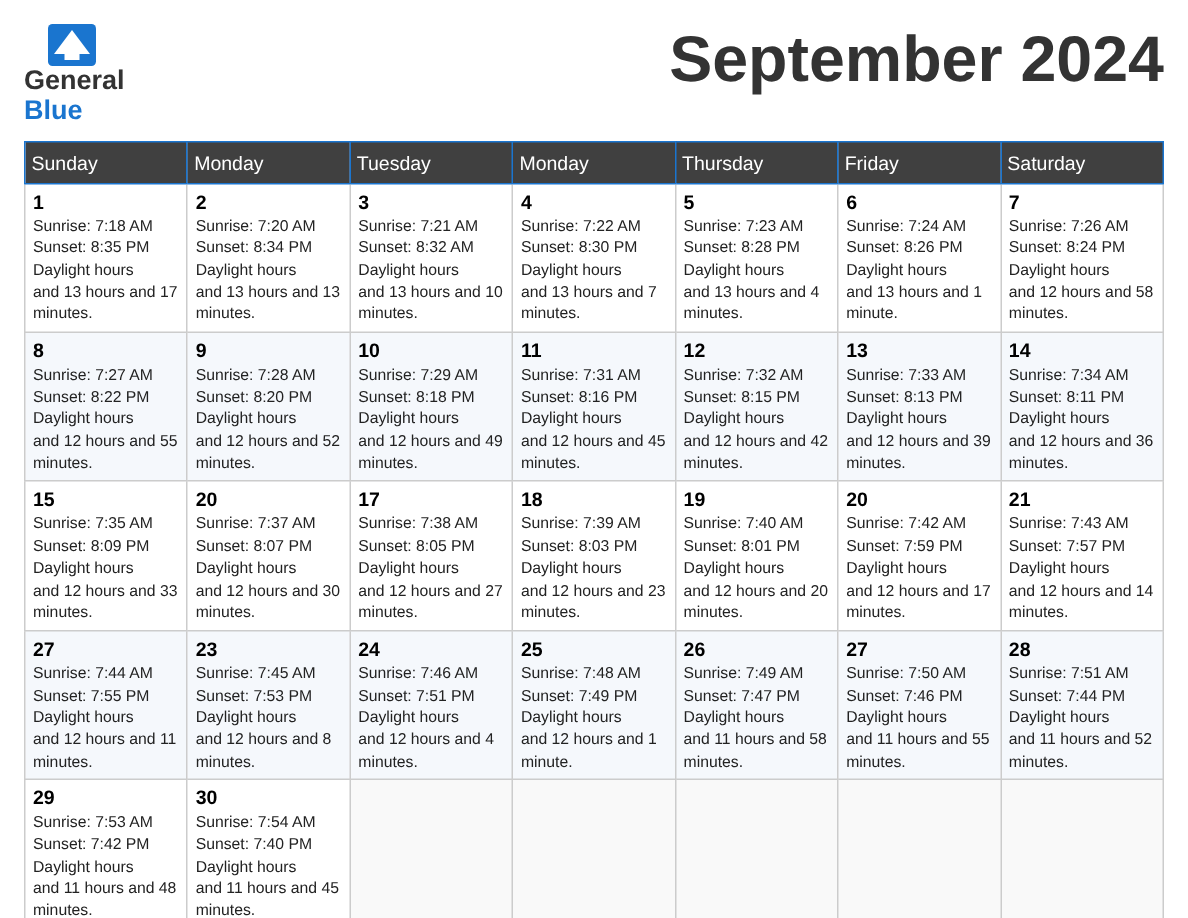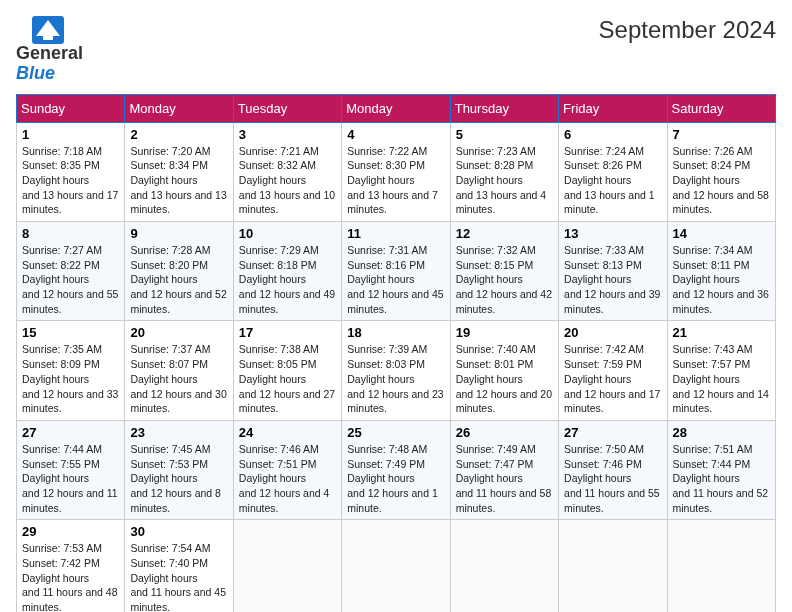--- a/index.html
+++ b/index.html
@@ -29,35 +29,35 @@
     }
     .logo-icon {
       width: 32px;
       height: 28px;
       margin-right: 4px;
     }
     .title-block {
       text-align: right;
     }
     .month-title {
-      font-size: 24px;
-      font-weight: normal;
+      font-size: 43px;
+      font-weight: bold;
       color: #333;
     }
     .location {
       font-size: 16px;
       color: #555;
     }
     .calendar {
       width: 100%;
       border-collapse: collapse;
       font-size: 11px;
     }
     .calendar th {
-      background: #be185d;
+      background: #404040;
       color: #fff;
       padding: 6px 4px;
       text-align: left;
       font-size: 13px;
       font-weight: normal;
       border: 1px solid #1a75cf;
     }
     .calendar td {
       border: 1px solid #ccc;
       vertical-align: top;
@@ -89,21 +89,21 @@
 
 <div class="header">
   <div class="logo">
     <svg class="logo-icon" viewBox="0 0 32 28" xmlns="http://www.w3.org/2000/svg">
       <rect x="0" y="0" width="32" height="28" rx="3" fill="#1a75cf"></rect>
       <polygon points="16,4 28,20 4,20" fill="white"></polygon>
       <rect x="11" y="14" width="10" height="10" fill="white"></rect>
     </svg>
     <div class="logo-text">
       <div>General</div>
-      <div style="color:#1a75cf;font-style:italic;">Blue</div>
+      <div style="color:#1a75cf;">Blue</div>
     </div>
   </div>
   <div class="title-block">
     <div class="month-title">September 2024</div>
   </div>
 </div>
 
 <table class="calendar">
   <thead>
     <tr>

